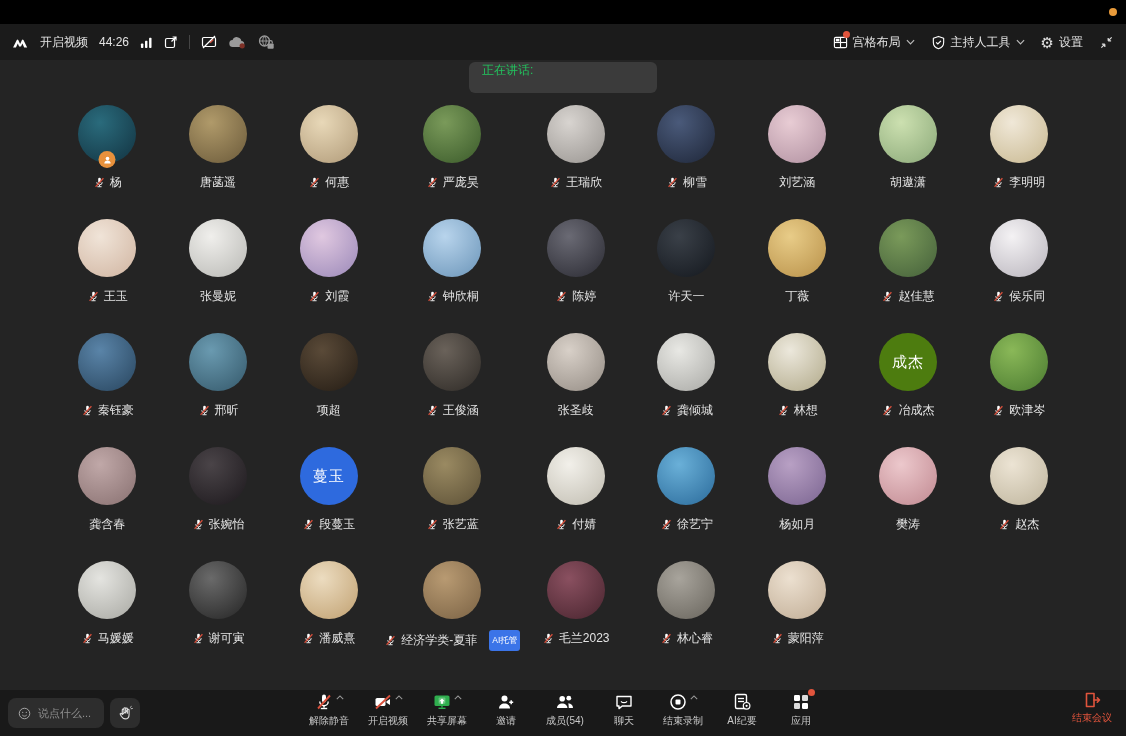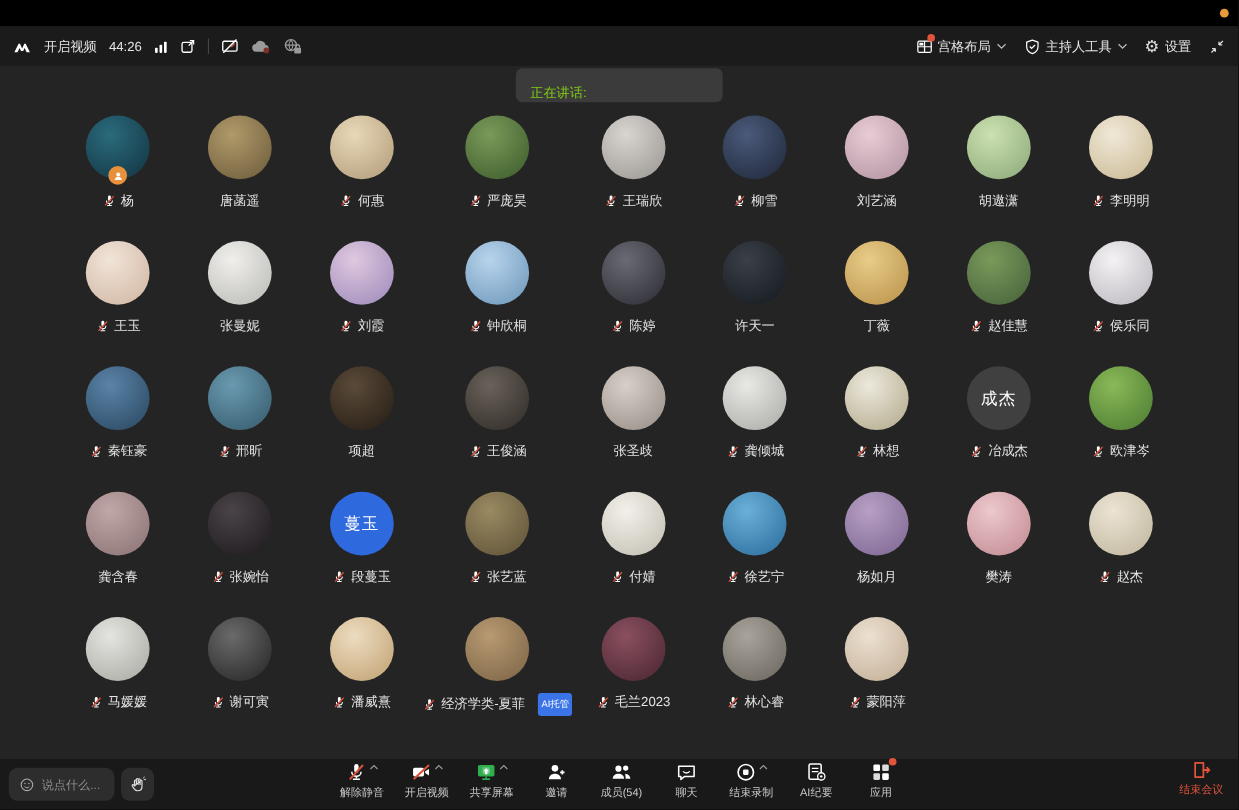--- a/index.html
+++ b/index.html
@@ -13,22 +13,22 @@
             padding:0 12px;box-sizing:border-box;color:#e3e3e3;font-size:12px;}
   .tb-left{display:flex;align-items:center;gap:11px;}
   .tb-right{margin-left:auto;display:flex;gap:16px;}
   .tb-item{display:flex;align-items:center;gap:5px;position:relative;}
   .divider{width:1px;height:14px;background:#454545;}
   .ticon{display:flex;align-items:center;}
   .badge-dot{position:absolute;top:-3px;left:10px;width:7px;height:7px;border-radius:50%;background:#e0543c;}
   .gear{font-size:15px;color:#e0e0e0;line-height:1;}
   
   .speaking-pill{position:absolute;top:62px;left:50%;transform:translateX(-50%);width:188px;height:31px;background:#3b3b3b;
-                 border-radius:6px;display:flex;align-items:flex-end;padding:0 13px;box-sizing:border-box;
-                 font-size:12px;color:#84cc16;z-index:5;}
+                 border-radius:6px;display:flex;align-items:flex-start;padding:0 13px;box-sizing:border-box;
+                 font-size:12px;color:#22c55e;z-index:5;}
   
   .grid{position:absolute;top:60px;left:0;right:0;bottom:46px;padding:45px 52px 0;box-sizing:border-box;
         display:grid;grid-template-columns:repeat(9,1fr);grid-auto-rows:114px;}
   .cell{display:flex;flex-direction:column;align-items:center;}
   .avatar{width:58px;height:58px;border-radius:50%;position:relative;flex:none;}
   .avatar.text{display:flex;align-items:center;justify-content:center;color:#fff;font-size:15px;letter-spacing:1px;}
   .hostbadge{position:absolute;left:50%;transform:translateX(-50%);bottom:-5px;width:17px;height:17px;border-radius:50%;
              background:#e8913c;display:flex;align-items:center;justify-content:center;}
   .nrow{margin-top:11px;display:flex;align-items:center;gap:4px;font-size:12px;color:#e4e4e4;white-space:nowrap;}
   .micoff{display:flex;align-items:center;}
@@ -455,21 +455,21 @@
               <path d="M5.8 9.5a4.2 4.2 0 0 0 8.4 0" stroke="#fff" stroke-width="1.4" fill="none"></path>
               <line x1="10" y1="13.9" x2="10" y2="15.8" stroke="#fff" stroke-width="1.4"></line>
               <line x1="6.8" y1="16.5" x2="13.2" y2="16.5" stroke="#fff" stroke-width="1.4"></line>
               <line x1="4" y1="16.5" x2="16" y2="3.5" stroke="#d9503c" stroke-width="1.9"></line>
             </svg>
           </span>
           <span>林想</span>
         </div>
       </div>
       <div class="cell">
-        <div class="avatar text" style="background:#404040">成杰</div>
+        <div class="avatar text" style="background:#4d7c0f">成杰</div>
         <div class="nrow">
           <span class="micoff">
             <svg width="13" height="13" viewBox="0 0 20 20">
               <rect x="8" y="2.5" width="4" height="8" rx="2" fill="#fff"></rect>
               <path d="M5.8 9.5a4.2 4.2 0 0 0 8.4 0" stroke="#fff" stroke-width="1.4" fill="none"></path>
               <line x1="10" y1="13.9" x2="10" y2="15.8" stroke="#fff" stroke-width="1.4"></line>
               <line x1="6.8" y1="16.5" x2="13.2" y2="16.5" stroke="#fff" stroke-width="1.4"></line>
               <line x1="4" y1="16.5" x2="16" y2="3.5" stroke="#d9503c" stroke-width="1.9"></line>
             </svg>
           </span>

